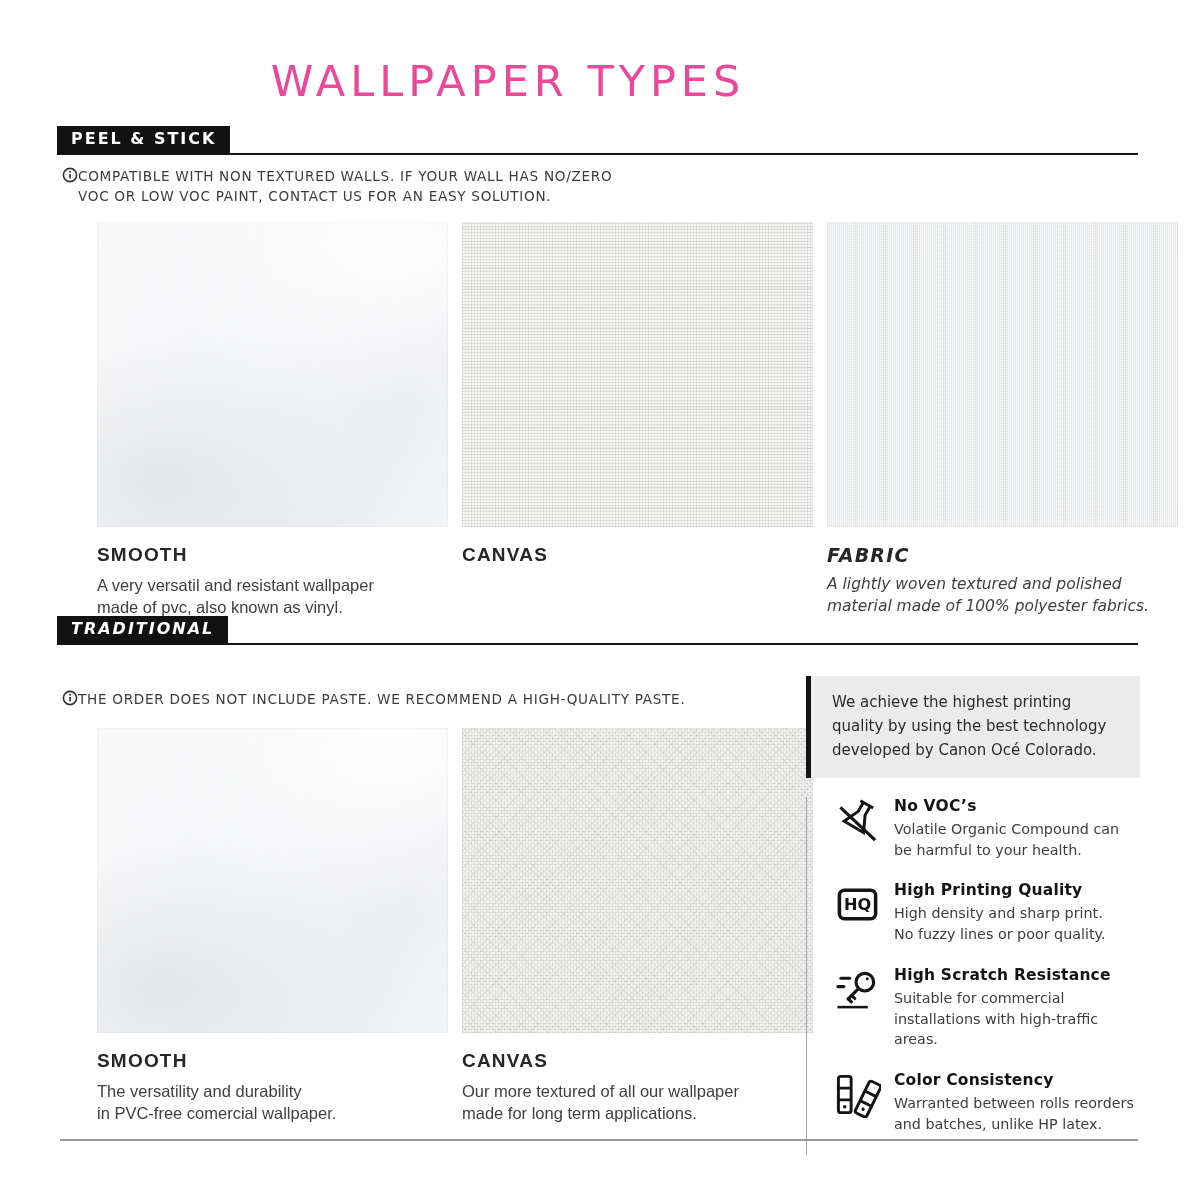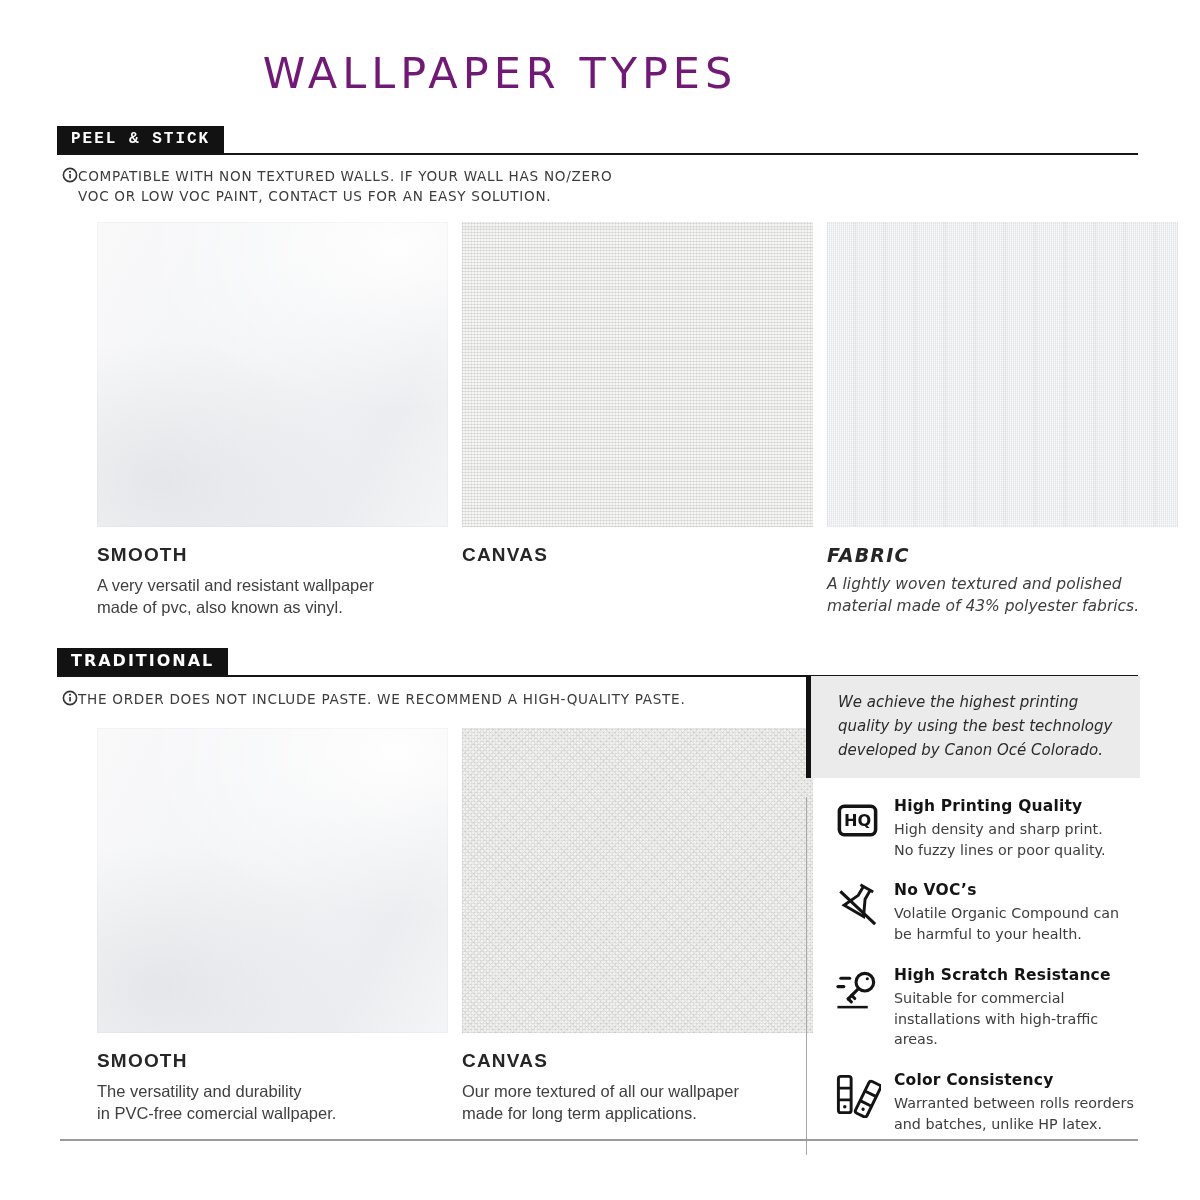--- a/index.html
+++ b/index.html
@@ -1,20 +1,20 @@
 <!DOCTYPE html>
 <html><head>
 <meta charset="utf-8">
 <style>
   html,body{margin:0;padding:0;background:#fff;}
   .canvas{position:relative;width:1200px;height:1200px;background:#ffffff;overflow:hidden;
           font-family:"DejaVu Sans",sans-serif;color:#1d1d1d;}
 
-  .title{position:absolute;left:57px;top:48px;width:886px;margin:0;text-align:center;
-         font-size:43px;font-weight:500;letter-spacing:5px;color:#701a75;white-space:nowrap;}
+  .title{position:absolute;left:57px;top:48px;width:886px;margin:8px;text-align:center;
+         font-size:43px;font-weight:500;letter-spacing:5px;color:#ec4899;white-space:nowrap;}
 
   .section-header{position:absolute;left:57px;width:1081px;border-bottom:2px solid #151515;}
   .badge{display:inline-block;background:#121212;color:#ffffff;font-size:16px;font-weight:bold;
          letter-spacing:2px;padding:5px 14px 6px;line-height:1;}
 
   .note{position:absolute;display:flex;align-items:flex-start;}
   .note-icon{flex:none;margin-top:1px;line-height:0;}
   .note-text{font-size:13.6px;letter-spacing:.7px;line-height:1.5;color:#3c3c3c;white-space:pre-line;}
 
   .cell{position:absolute;width:351px;padding-left:40px;}
@@ -39,40 +39,40 @@
       repeating-linear-gradient(90deg, rgba(122,122,119,.08) 0 1px, transparent 1px 3px);}
 
   .cap{margin-top:17px;}
   .font-a{font-family:"Liberation Sans",sans-serif;}
   .font-b{font-family:"DejaVu Sans",sans-serif;}
   .cap-title{font-size:19px;font-weight:bold;letter-spacing:1.2px;color:#262626;}
   .cap-body{margin-top:8px;font-size:16.5px;line-height:1.35;color:#3f3f3f;white-space:pre-line;}
   .font-b .cap-body{font-size:15.5px;line-height:1.4;}
 
   .quote-box{position:absolute;left:806px;top:676px;width:334px;box-sizing:border-box;
-             background:#ebebeb;border-left:5px solid #121212;padding:14px 14px 16px 27px;
-             font-size:15px;line-height:1.6;color:#2b2b2b;white-space:pre-line;font-style:italic;}
+             background:#ebebeb;border-left:5px solid #121212;padding:14px 14px 16px 21px;
+             font-size:15px;line-height:1.6;color:#2b2b2b;white-space:pre-line;}
 
   .features{position:absolute;left:806px;top:797px;width:334px;box-sizing:border-box;
             border-left:1px solid #a6a6a6;padding-left:27px;min-height:328px;}
   .feature{display:flex;gap:13px;margin-bottom:21px;}
   .f-icon{flex:none;width:47px;height:47px;display:flex;justify-content:center;align-items:flex-start;line-height:0;}
   .f-title{font-size:15.5px;font-weight:bold;color:#141414;margin-bottom:4px;letter-spacing:.2px;}
   .f-desc{font-size:14.3px;line-height:1.45;color:#3e3e3e;white-space:pre-line;}
 
   .bottom-rule{position:absolute;left:60px;top:1139px;width:1078px;height:2px;background:#9a9a9a;}
 </style>
 </head>
 <body>
 
 <div class="canvas">
 
   <h1 class="title">WALLPAPER TYPES</h1>
 
-  <div class="section-header" style="top:126px;font-family:Liberation Mono, monospace;">
+  <div class="section-header" style="top:126px;">
     <div class="badge">PEEL &amp; STICK</div>
   </div>
 
   <div class="note" style="left:62px;top:166px;width:620px;">
     <span class="note-icon">
       <svg width="16" height="16" viewBox="0 0 16 16">
           <circle cx="8" cy="8" r="6.6" fill="none" stroke="#333" stroke-width="1.6"></circle>
           <rect x="7.2" y="7" width="1.7" height="4.4" fill="#333"></rect>
           <circle cx="8.05" cy="4.7" r="1.05" fill="#333"></circle>
         </svg>
@@ -95,25 +95,25 @@
     <div class="cap font-a">
       <div class="cap-title">CANVAS</div>
     </div>
   </div>
 
   <div class="cell" style="left:787px;top:222px;font-style:italic;">
     <div class="swatch tex-fabric"></div>
     <div class="cap font-b">
       <div class="cap-title">FABRIC</div>
       <div class="cap-body">A lightly woven textured and polished
-material made of 43% polyester fabrics.</div>
-    </div>
-  </div>
-
-  <div class="section-header" style="top:648px;">
+material made of 100% polyester fabrics.</div>
+    </div>
+  </div>
+
+  <div class="section-header" style="top:616px;font-style:italic;">
     <div class="badge">TRADITIONAL</div>
   </div>
 
   <div class="note" style="left:62px;top:689px;width:700px;">
     <span class="note-icon">
       <svg width="16" height="16" viewBox="0 0 16 16">
           <circle cx="8" cy="8" r="6.6" fill="none" stroke="#333" stroke-width="1.6"></circle>
           <rect x="7.2" y="7" width="1.7" height="4.4" fill="#333"></rect>
           <circle cx="8.05" cy="4.7" r="1.05" fill="#333"></circle>
         </svg>
@@ -141,44 +141,44 @@
 
   <div class="quote-box">We achieve the highest printing
 quality by using the best technology
 developed by Canon Océ Colorado.</div>
 
   <div class="features">
 
     <div class="feature">
       <span class="f-icon">
         <svg width="47" height="47" viewBox="0 0 48 48">
+          <g transform="rotate(30 24 24)" fill="none" stroke="#141414" stroke-width="3">
+            <path d="M16.5 5 h15 M20 5 v10.5 L12.5 31.5 h23 L28 15.5 V5"></path>
+          </g>
+          <path d="M6.5 10.5 L42 44" fill="none" stroke="#141414" stroke-width="3.2"></path>
+        </svg>
+      </span>
+      <div class="f-text">
+        <div class="f-title">No VOC’s</div>
+        <div class="f-desc">Volatile Organic Compound can
+be harmful to your health.</div>
+      </div>
+    </div>
+
+    <div class="feature">
+      <span class="f-icon">
+        <svg width="47" height="47" viewBox="0 0 48 48">
           <rect x="5.5" y="9.5" width="37" height="29" rx="5" fill="none" stroke="#141414" stroke-width="3.6"></rect>
           <text x="24" y="30" text-anchor="middle" font-family="DejaVu Sans, sans-serif" font-size="16.5" font-weight="bold" fill="#141414">HQ</text>
         </svg>
       </span>
       <div class="f-text">
         <div class="f-title">High Printing Quality</div>
         <div class="f-desc">High density and sharp print.
 No fuzzy lines or poor quality.</div>
-      </div>
-    </div>
-
-    <div class="feature">
-      <span class="f-icon">
-        <svg width="47" height="47" viewBox="0 0 48 48">
-          <g transform="rotate(30 24 24)" fill="none" stroke="#141414" stroke-width="3">
-            <path d="M16.5 5 h15 M20 5 v10.5 L12.5 31.5 h23 L28 15.5 V5"></path>
-          </g>
-          <path d="M6.5 10.5 L42 44" fill="none" stroke="#141414" stroke-width="3.2"></path>
-        </svg>
-      </span>
-      <div class="f-text">
-        <div class="f-title">No VOC’s</div>
-        <div class="f-desc">Volatile Organic Compound can
-be harmful to your health.</div>
       </div>
     </div>
 
     <div class="feature">
       <span class="f-icon">
         <svg width="47" height="47" viewBox="0 0 48 48">
           <g fill="none" stroke="#141414" stroke-width="3.2" stroke-linecap="round">
             <path d="M7 12.5 h9"></path>
             <path d="M4 21 h6"></path>
             <circle cx="31.5" cy="16.5" r="9"></circle>

